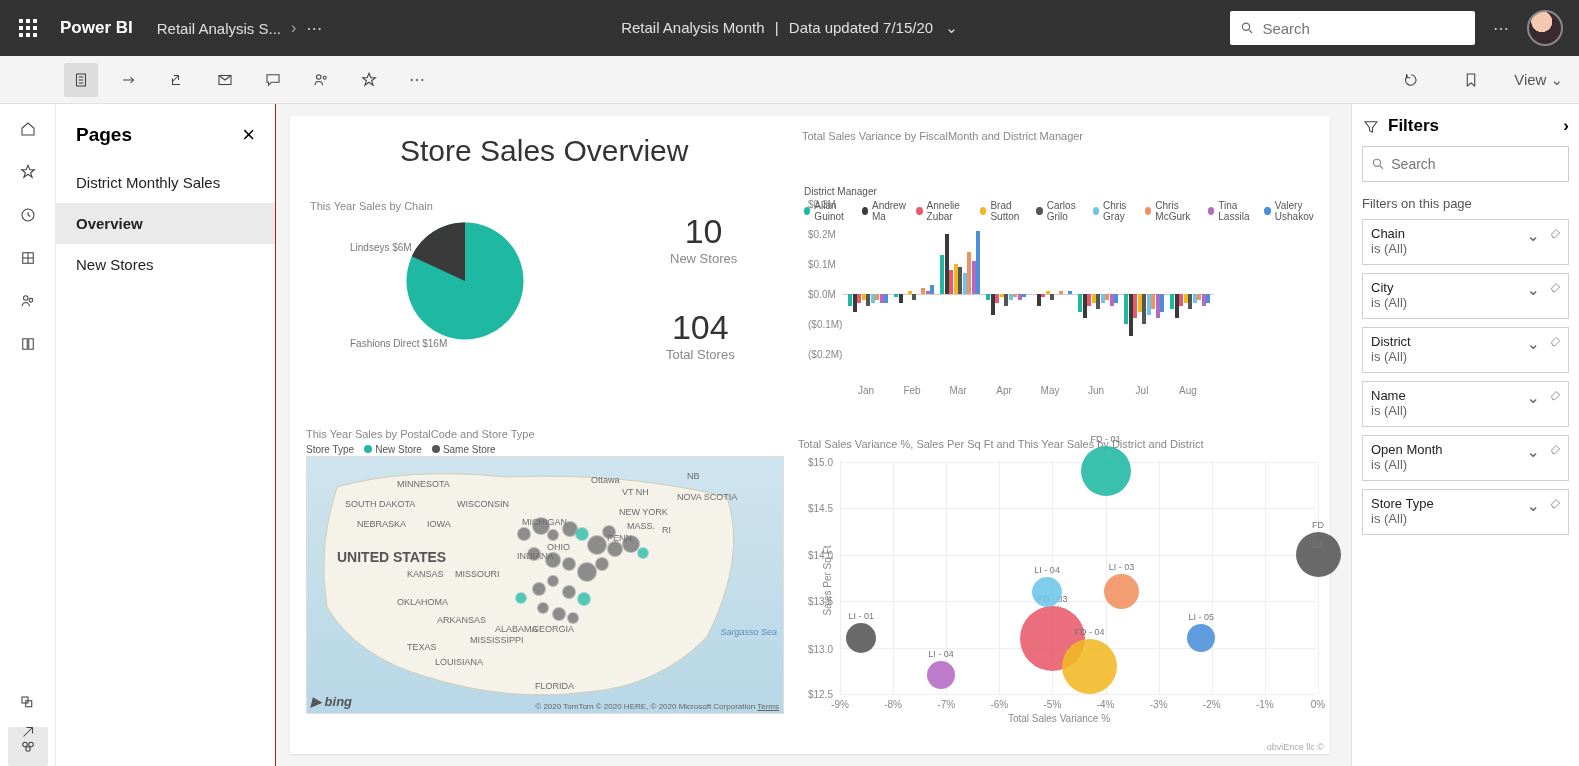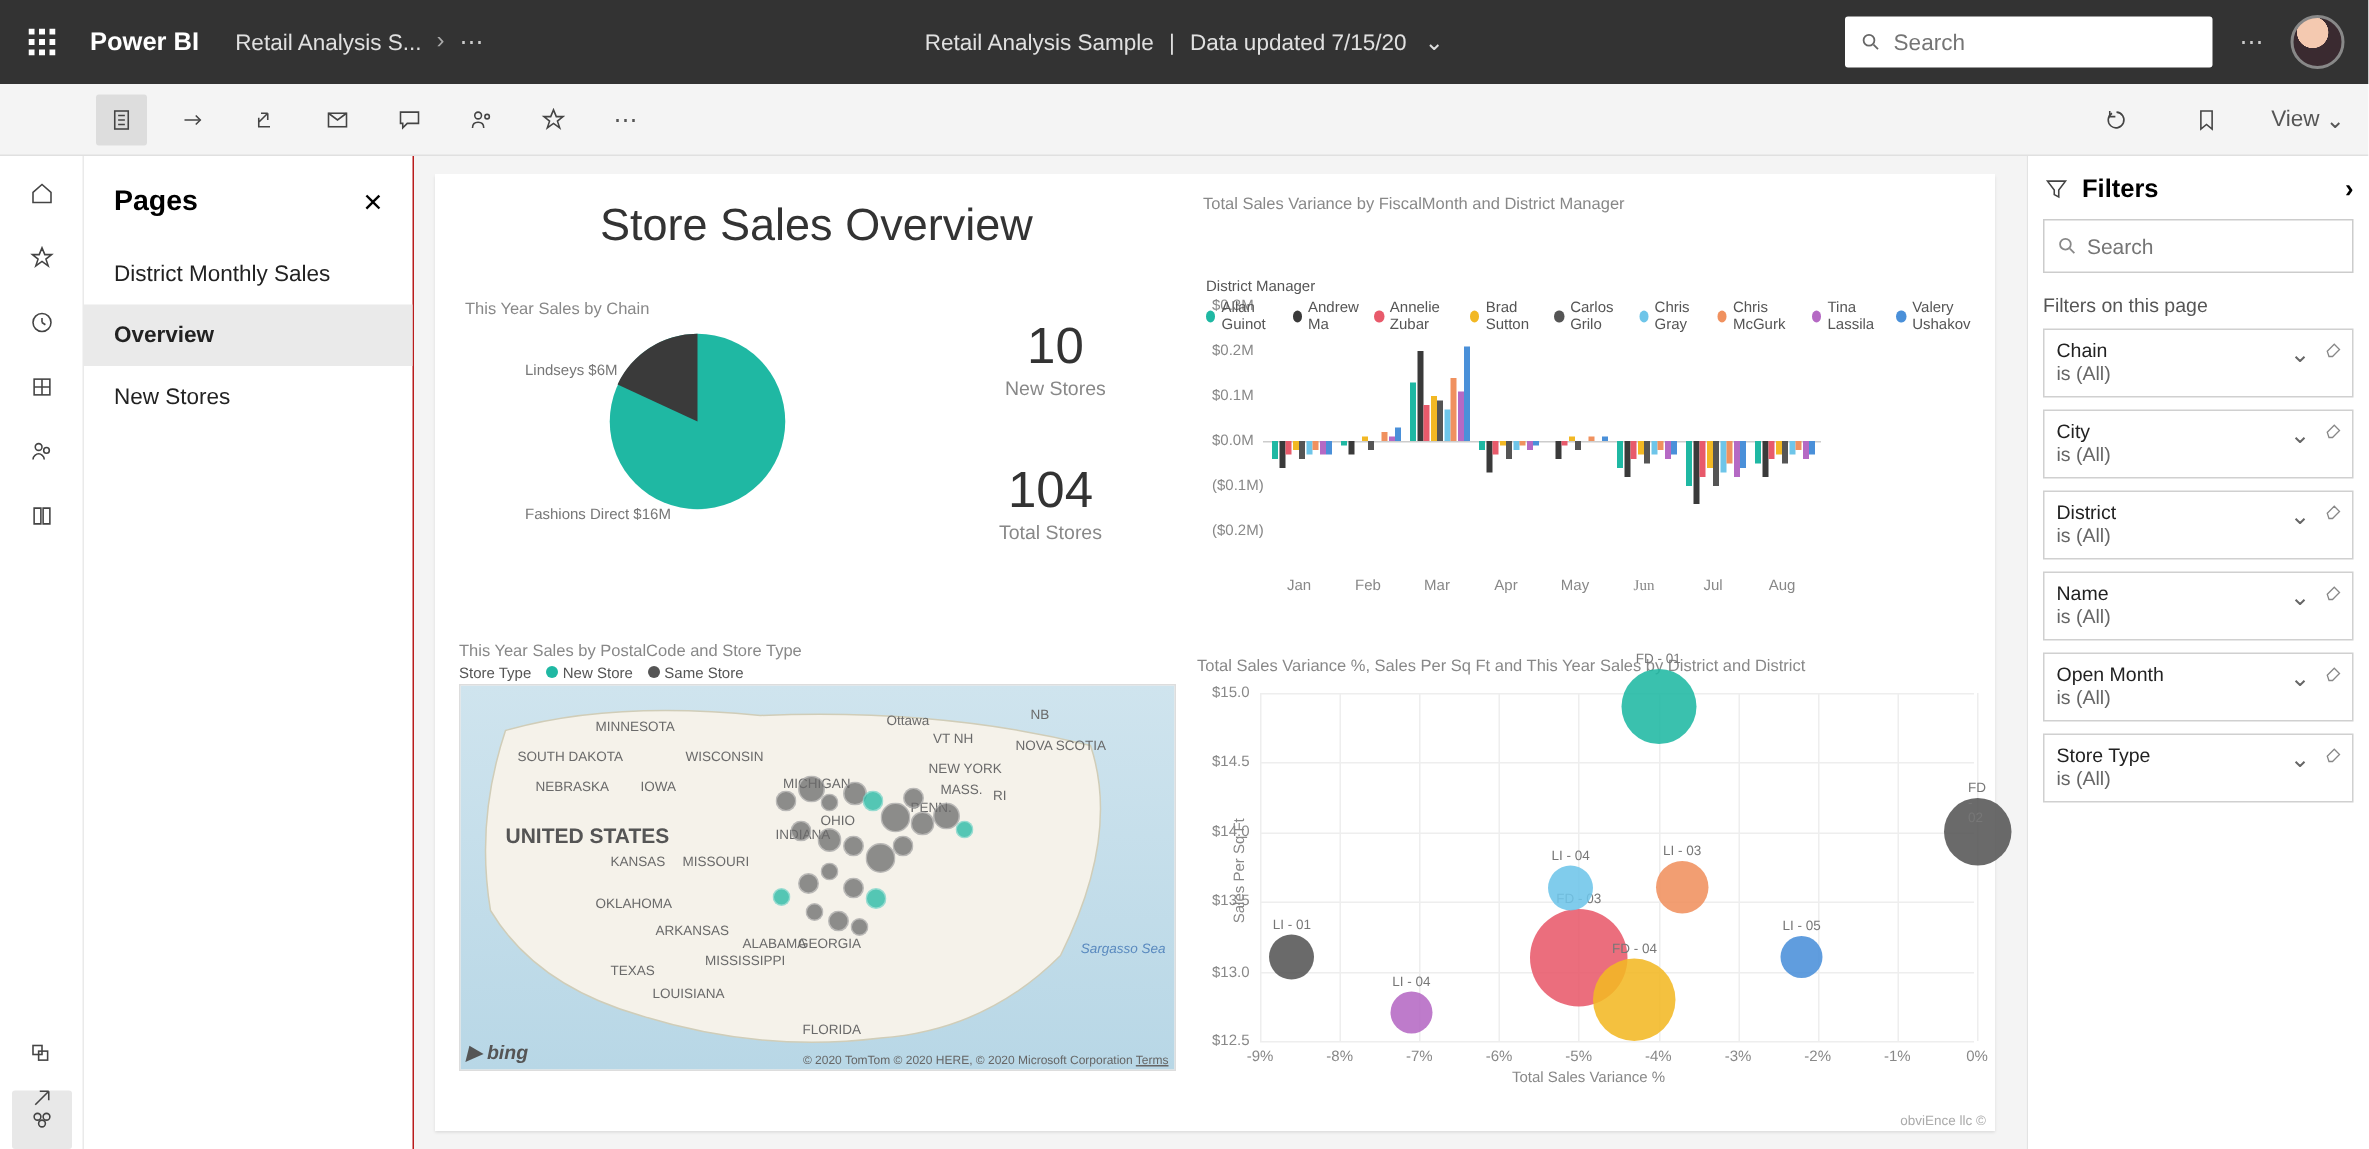--- a/index.html
+++ b/index.html
@@ -84,21 +84,21 @@
 .bubble .ylab { position:absolute; left:10px; font-size:10px; color:#888; transform:translateY(-50%);}
 .bubble .xlab { position:absolute; bottom:12px; font-size:10px; color:#888; transform:translateX(-50%);}
 .bubble .ax-title-y { position:absolute; left:-6px; top:50%; transform:rotate(-90deg) translateX(10px); font-size:10px; color:#888;}
 .bubble .ax-title-x { position:absolute; left:50%; bottom:-2px; transform:translateX(-50%); font-size:10px; color:#888;}
 .bubble .bub { position:absolute; border-radius:50%; opacity:0.88;}
 .bubble .blab { position:absolute; font-size:9px; color:#777; transform:translateX(-50%);}
 .watermark { position:absolute; right:6px; bottom:2px; font-size:9px; color:#aaa;}
 
 
 .filters { width:228px; border-left:1px solid #e3e3e3; background:#fff; padding:12px 10px; overflow-y:auto;}
-.filters .fhead { display:flex; align-items:center; gap:8px; font-size:17px; font-weight:600; padding-bottom:10px; position:relative;}
+.filters .fhead { display:flex; align-items:flex-end; gap:8px; font-size:17px; font-weight:600; padding-bottom:10px; position:relative;}
 .filters .fhead .col-arrow { position:absolute; right:0; }
 .filters .fsearch { border:1px solid #ccc; height:36px; display:flex; align-items:center; padding:0 8px; margin-bottom:14px;}
 .filters .fsearch input { border:none; outline:none; width:100%; font-size:14px;}
 .filters .sect { font-size:13px; color:#555; margin-bottom:8px;}
 .fcard { border:1px solid #d0d0d0; padding:6px 8px 8px; margin-bottom:8px; position:relative; cursor:pointer;}
 .fcard .fname { font-size:13px; color:#222;}
 .fcard .fval { font-size:13px; color:#666;}
 .fcard .icons { position:absolute; right:6px; top:6px; display:flex; gap:8px; color:#666;}
 
 svg { display:block; }
@@ -122,21 +122,21 @@
           <rect x="7" y="14" width="4" height="4"></rect>
           <rect x="14" y="14" width="4" height="4"></rect>
         </g>
       </svg>
   </div>
   <div class="brand">Power BI</div>
   <div class="crumb">Retail Analysis S...</div>
   <span class="chev">›</span>
   <span style="color:#ccc;">⋯</span>
   <div class="center-title">
-    <span>Retail Analysis Sample</span>
+    <span>Retail Analysis Month</span>
     <span style="margin:0 6px;">|</span>
     <span>Data updated 7/15/20</span>
     <span style="margin-left:8px;">⌄</span>
   </div>
   <div class="search-box">
     <svg class="ico-s" viewBox="0 0 24 24" style="margin-right:8px;">
         <circle cx="10" cy="10" r="6" stroke="#666" fill="none" stroke-width="2"></circle>
         <line x1="15" y1="15" x2="20" y2="20" stroke="#666" stroke-width="2"></line>
       </svg>
     <input placeholder="Search" style="">
@@ -455,21 +455,21 @@
             <div class="bar" style="left: 393px; top: 108px; height: 6px; background: rgb(240, 145, 95);"></div>
             <div class="bar" style="left: 397.5px; top: 108px; height: 12px; background: rgb(181, 105, 196);"></div>
             <div class="bar" style="left: 402px; top: 108px; height: 9px; background: rgb(74, 144, 217);"></div>
           </div>
         <div id="bar-xlabels">
             <div class="xlab" style="left: 62px;">Jan</div>
             <div class="xlab" style="left: 108px;">Feb</div>
             <div class="xlab" style="left: 154px;">Mar</div>
             <div class="xlab" style="left: 200px;">Apr</div>
             <div class="xlab" style="left: 246px;">May</div>
-            <div class="xlab" style="left: 292px; font-family: Liberation Serif, serif;">Jun</div>
+            <div class="xlab" style="left: 292px;">Jun</div>
             <div class="xlab" style="left: 338px;">Jul</div>
             <div class="xlab" style="left: 384px;">Aug</div>
           </div>
         <div class="legend">
           <div style="font-size:10px;color:#555;margin-bottom:3px;">District Manager</div>
           <div id="bar-legend-items">
               <div>
                 <span class="sw" style="background:#1fb8a3"></span>
                 <span>Allan Guinot</span>
               </div>

